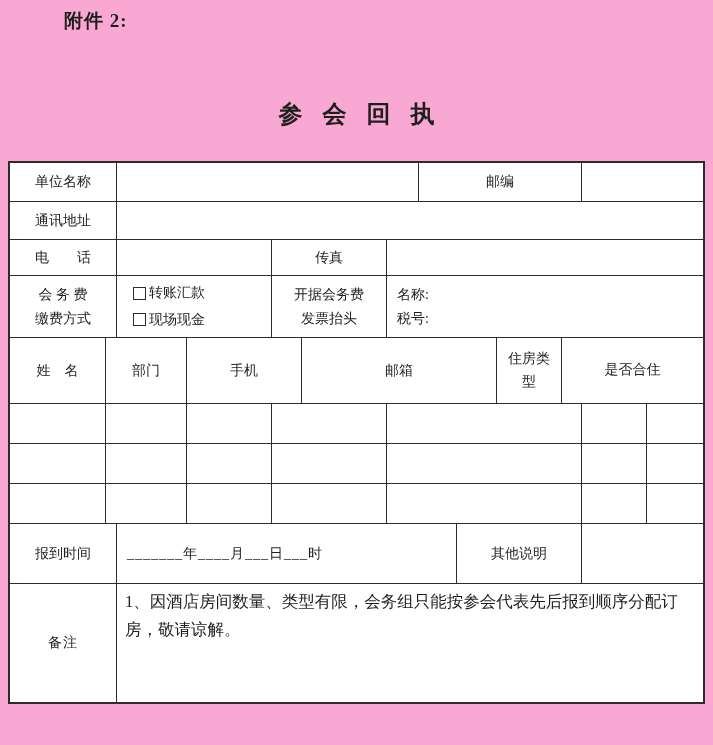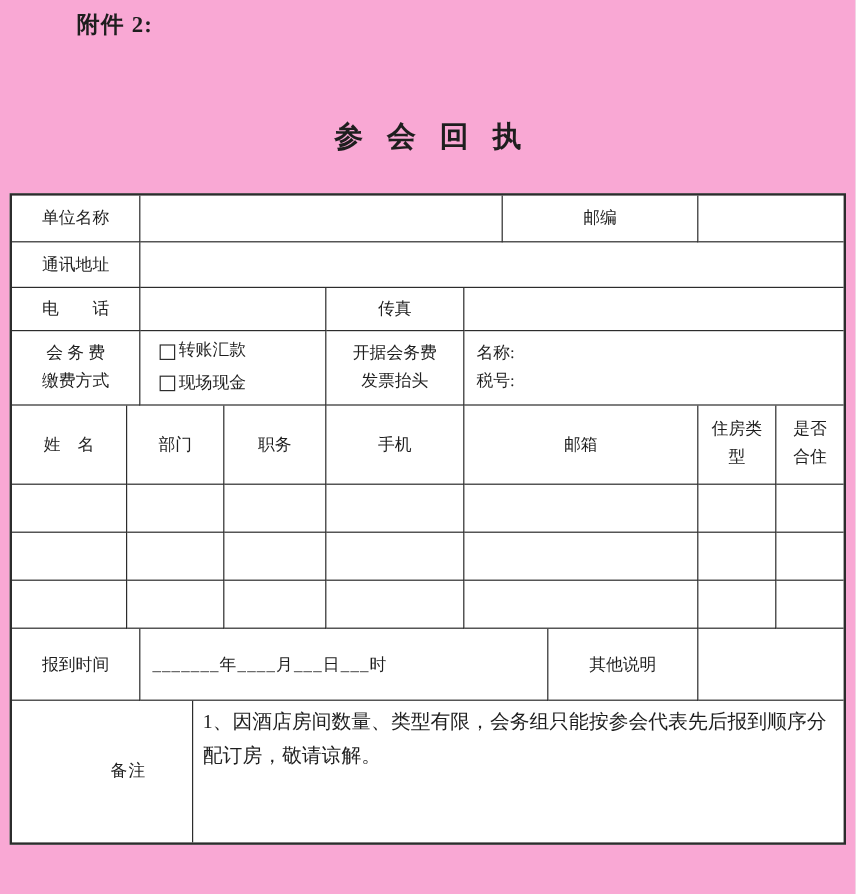--- a/index.html
+++ b/index.html
@@ -130,21 +130,20 @@
       </div>
       <div class="cell last col-stack left" style="align-items:flex-start;">
         <span>名称:</span>
         <span>税号:</span>
       </div>
     </div>
 
     <div class="row" style="height:66px;">
       <div class="cell" style="width:96px;">姓　名</div>
       <div class="cell" style="width:81px;">部门</div>
-      <div class="cell" style="width:85px;">职务</div>
       <div class="cell" style="width:115px;">手机</div>
       <div class="cell" style="width:195px;">邮箱</div>
       <div class="cell wrap2" style="width:65px;">住房类型</div>
       <div class="cell last wrap2">是否合住</div>
     </div>
 
     <div class="row" style="height:40px;">
       <div class="cell" style="width:96px;"></div>
       <div class="cell" style="width:81px;"></div>
       <div class="cell" style="width:85px;"></div>
@@ -173,20 +172,20 @@
     </div>
 
     <div class="row" style="height:60px;">
       <div class="cell" style="width:107px;">报到时间</div>
       <div class="cell left date-cell" style="width:340px;">_______年____月___日___时</div>
       <div class="cell" style="width:125px;">其他说明</div>
       <div class="cell last"></div>
     </div>
 
     <div class="row last-row" style="height:118px;">
-      <div class="cell remark-label" style="width:107px;margin-left:44px;">备注</div>
+      <div class="cell remark-label" style="width:107px;">备注</div>
       <div class="cell last notes-cell">
         <span>1、因酒店房间数量、类型有限，会务组只能按参会代表先后报到顺序分配订房，敬请谅解。</span>
       </div>
     </div>
 
   </div>
 </div>
 
 </body></html>

